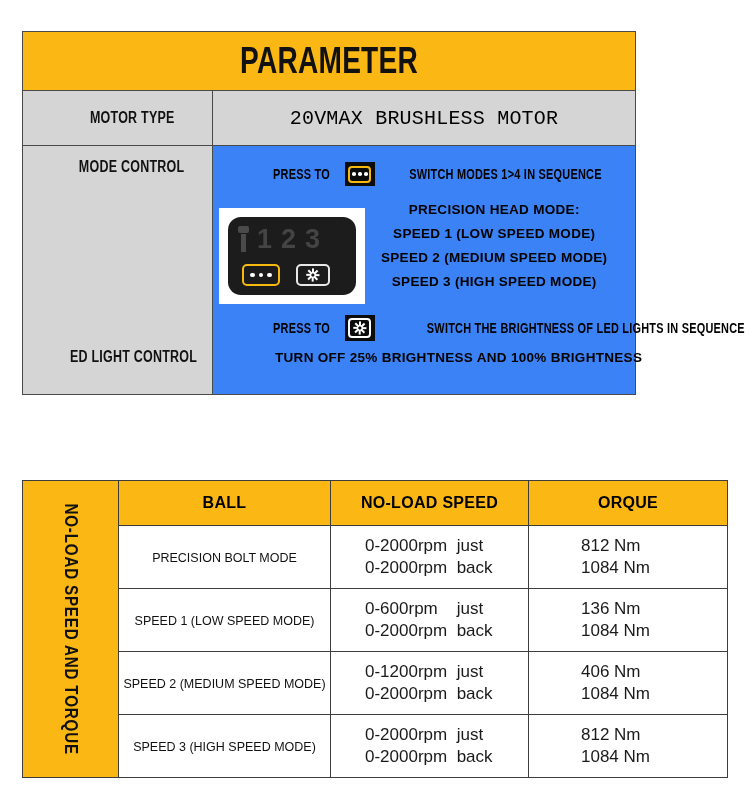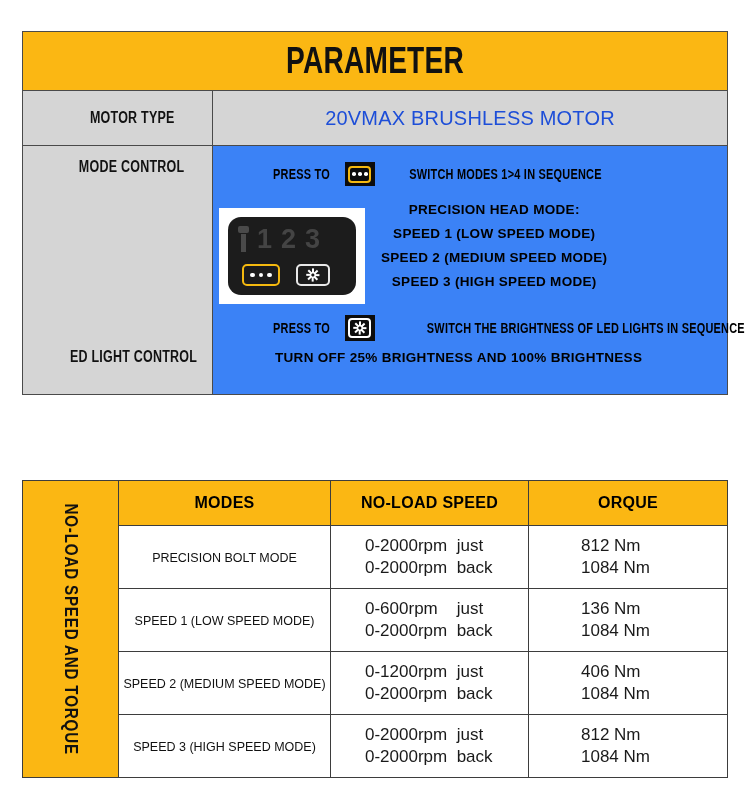--- a/index.html
+++ b/index.html
@@ -31,21 +31,21 @@
     transform-origin: center center;
     white-space: nowrap;
     letter-spacing: 0.3px;
   }
 
   
   .top-table {
     position: absolute;
     left: 22px;
     top: 31px;
-    width: 706px;
+    width: 614px;
     border-collapse: collapse;
     table-layout: fixed;
   }
   .top-table td {
     border: 1px solid #4a4a4a;
     padding: 0;
     vertical-align: middle;
   }
 
   .title-cell {
@@ -73,23 +73,23 @@
   }
 
   .value-cell {
     background: #d5d5d5;
     text-align: center;
   }
   .value-cell.white { background: #ffffff; }
 
   .row-motor { height: 55px; }
   .plain-value {
-    font-family: Liberation Sans, sans-serif;
+    font-family: Liberation Mono, monospace;
     font-size: 20px;
-    color: #1d4ed8;
+    color: #000000;
     letter-spacing: 0.2px;
     margin-top: 36px;
   }
 
   
   .row-square { height: 76px; }
   .square-wrap {
     display: flex;
     align-items: center;
     justify-content: center;
@@ -529,21 +529,21 @@
       <col>
     </colgroup>
     <tbody>
       <tr class="bhead">
         <td class="vert-cell" rowspan="5">
           <div class="vert-inner">
             <span class="vert-text">NO-LOAD SPEED AND TORQUE</span>
           </div>
         </td>
         <td>
-          <span class="cond">MODES</span>
+          <span class="cond">BALL</span>
         </td>
         <td>
           <span class="cond">NO-LOAD SPEED</span>
         </td>
         <td>
           <span class="cond">ORQUE</span>
         </td>
       </tr>
 
       <tr class="brow">

